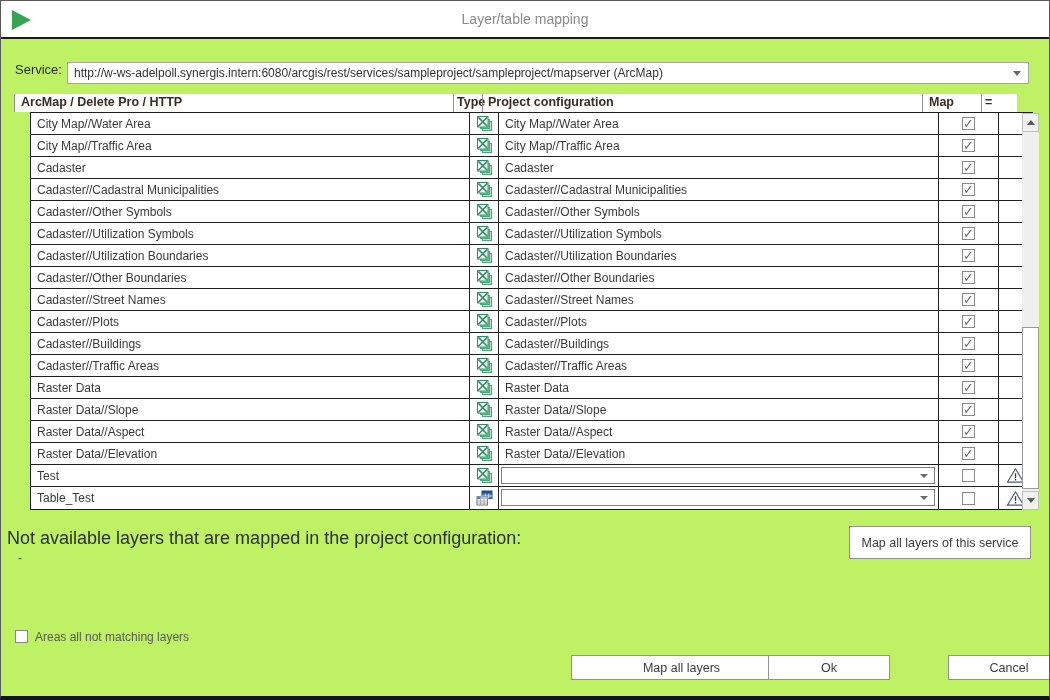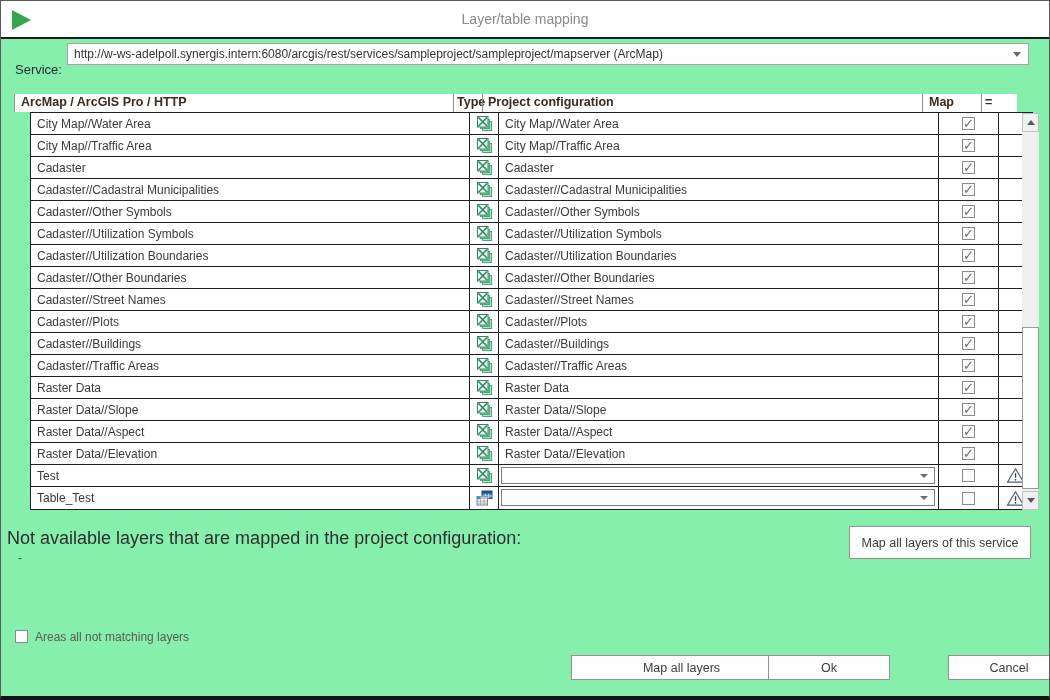--- a/index.html
+++ b/index.html
@@ -1,28 +1,28 @@
 <!DOCTYPE html>
 <html><head>
 <meta charset="utf-8">
 <style>
   * { margin:0; padding:0; box-sizing:border-box; }
   html,body { width:1050px; height:700px; background:#fff; font-family:"Liberation Sans", sans-serif; }
   .window {
     position:absolute; left:0; top:0; width:1050px; height:700px;
-    background:#86efac; border:1px solid #5a5a5a; border-bottom:4px solid #141414; overflow:hidden;
+    background:#bef264; border:1px solid #5a5a5a; border-bottom:4px solid #141414; overflow:hidden;
   }
   
   .header { position:absolute; left:0; top:0; width:100%; height:38px; background:#fff; border-bottom:2px solid #1b1b1b; }
   .play-icon { position:absolute; left:11px; top:9px; width:0; height:0;
     border-top:10px solid transparent; border-bottom:10px solid transparent; border-left:19px solid #36a452; }
   .win-title { position:absolute; left:0; top:10px; width:100%; text-align:center; font-size:14px; color:#8a8a8a; }
   
   .svc-label { position:absolute; left:14px; top:61px; font-size:13px; color:#2b2b2b; }
-  .svc-combo { position:absolute; left:66px; top:42px; width:962px; height:22px; background:#fff; border:1px solid #a6a6a6; }
+  .svc-combo { position:absolute; left:66px; top:61px; width:962px; height:22px; background:#fff; border:1px solid #a6a6a6; }
   .svc-combo .val { position:absolute; left:6px; top:3px; font-size:12px; color:#333; white-space:nowrap; }
   .tri-dn { width:0; height:0; border-left:4px solid transparent; border-right:4px solid transparent; border-top:5px solid #6b6b6b; }
   .svc-combo .tri-dn { position:absolute; right:7px; top:8px; }
   
   .thead { position:absolute; left:13px; top:93px; width:1003px; height:18px; background:#fff; }
   .thead .h { position:absolute; top:1px; font-size:12.5px; font-weight:bold; color:#3b2b20; white-space:nowrap; }
   .h-name { left:7px; }  .h-type { left:443px; } .h-conf { left:474px; } .h-map { left:915px; } .h-eq { left:971px; }
   .vsep { position:absolute; top:0; width:1px; height:18px; background:#8f8f8f; }
   
   .grid { position:absolute; left:29px; top:111px; width:1003px; height:398px; border:1px solid #1f1f1f; background:#fff; }
@@ -67,21 +67,21 @@
     <div class="win-title">Layer/table mapping</div>
   </div>
 
   <div class="svc-label">Service:</div>
   <div class="svc-combo">
     <span class="val">http://w-ws-adelpoll.synergis.intern:6080/arcgis/rest/services/sampleproject/sampleproject/mapserver (ArcMap)</span>
     <span class="tri-dn"></span>
   </div>
 
   <div class="thead">
-    <span class="h h-name">ArcMap / ArcGIS Pro / HTTP</span>
+    <span class="h h-name">ArcMap / Delete Pro / HTTP</span>
     <span class="h h-type">Type</span>
     <span class="h h-conf">Project configuration</span>
     <span class="h h-map">Map</span>
     <span class="h h-eq">=</span>
     <span class="vsep" style="left:0"></span>
     <span class="vsep" style="left:439px"></span>
     <span class="vsep" style="left:468px"></span>
     <span class="vsep" style="left:908px"></span>
     <span class="vsep" style="left:967px"></span>
   </div>

